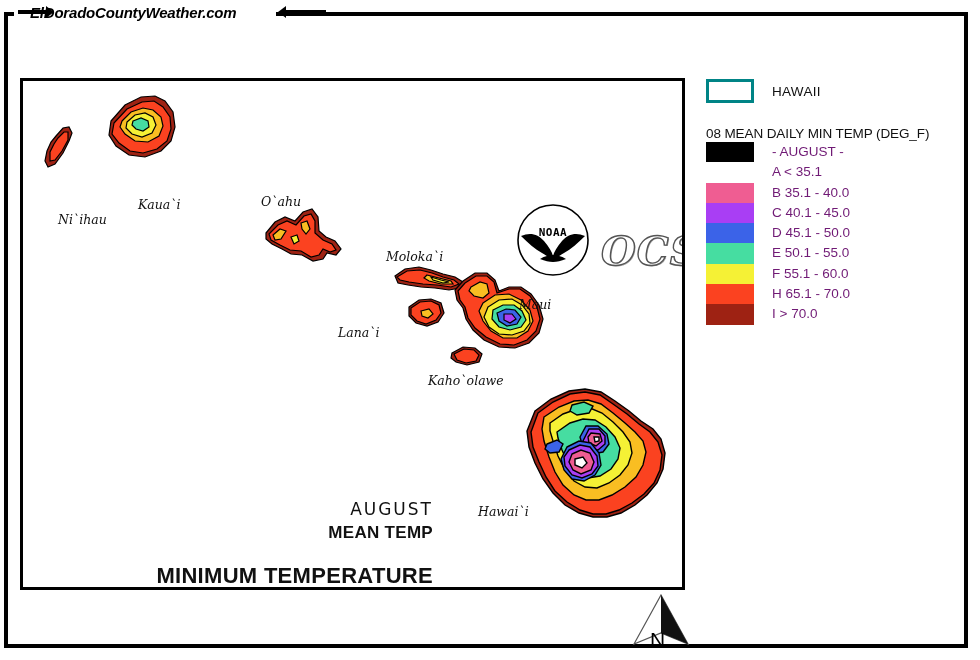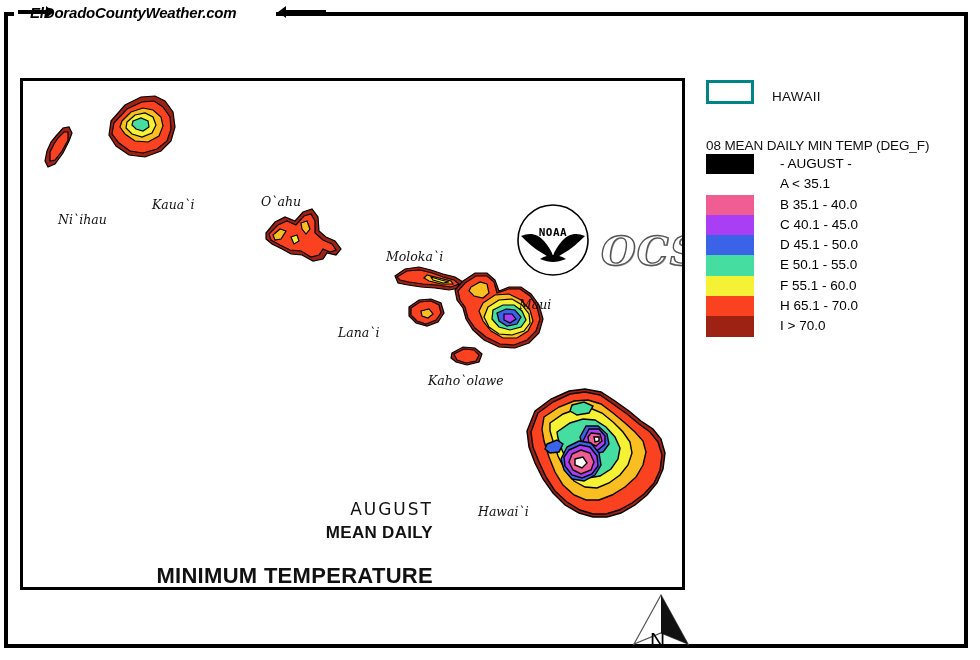--- a/index.html
+++ b/index.html
@@ -47,30 +47,30 @@
             color:#ffffff;-webkit-text-stroke:1.4px #555;
             text-shadow:1px 1px 0 #aaa;letter-spacing:1px;}
 
   
   #compass{position:absolute;left:628px;top:592px;width:66px;height:64px;}
   #compass-n{position:absolute;left:650px;top:628px;font-size:21px;color:#000;
              font-family:"Liberation Sans",sans-serif;}
 
   
   #legend{position:absolute;left:706px;top:78px;width:250px;}
-  #legend-hawaii-row{display:flex;align-items:flex-end;height:26px;}
+  #legend-hawaii-row{display:flex;align-items:center;height:26px;}
   #legend-hawaii-box{width:48px;height:24px;border:3px solid #008486;
                      background:#fff;box-sizing:border-box;}
   #legend-hawaii-label{margin-left:18px;font-size:13.5px;color:#111;letter-spacing:0.3px;}
-  #legend-header{margin-top:34px;font-size:13.5px;color:#111;white-space:nowrap;
+  #legend-header{margin-top:22px;font-size:13.5px;color:#111;white-space:nowrap;
                  letter-spacing:-0.1px;}
   #legend-rows{margin-top:1px;}
   .leg-row{display:flex;align-items:center;height:20.3px;}
   .leg-sw{width:48px;height:20.3px;flex:0 0 48px;}
-  .leg-txt{margin-left:26px;font-size:13.5px;color:#000000;white-space:nowrap;line-height:20.3px;}
+  .leg-txt{margin-left:18px;font-size:13.5px;color:#701a75;white-space:nowrap;line-height:20.3px;}
 </style>
 </head>
 <body>
 
 <div id="outer-frame"></div>
 <div id="title-gap"></div>
 <div id="brand-dash-left"></div>
 <div id="brand-arrow-left"></div>
 <div id="brand-title">ElDoradoCountyWeather.com</div>
 <div id="brand-arrow-right"></div>
@@ -143,36 +143,36 @@
       <path d="M546 369 L557 364 L567 366 L574 375 L575 385 L569 393 L559 397 L549 394 L542 385 L541 376 Z" fill="#a93ef4"></path>
       <path d="M549 373 L558 369 L567 372 L571 381 L568 389 L558 393 L550 389 L546 381 Z" fill="#ef5d92"></path>
       <path d="M552 378 L560 376 L564 382 L559 387 L552 384 Z" fill="#ffffff"></path>
       <path d="M524 363 L534 359 L540 363 L536 371 L527 372 L522 368 Z" fill="#3b63e8"></path>
       <path d="M549 324 L561 321 L570 325 L566 332 L554 334 L547 330 Z" fill="#46dda1"></path>
     </g>
   </svg>
 
   <div id="map-title">
     <div class="t-month">AUGUST</div>
-    <div class="t-l1">MEAN DAILY</div>
+    <div class="t-l1">MEAN TEMP</div>
     <div class="t-l2">MINIMUM TEMPERATURE</div>
   </div>
 
   <svg id="noaa-logo" viewBox="0 0 74 74">
     <circle cx="37" cy="37" r="35" fill="#fff" stroke="#000" stroke-width="1.6"></circle>
     <path d="M5 33 C14 29 22 31 28 38 C33 44 36 49 37 53 C38 49 41 44 46 38 C52 31 60 29 69 33
              C62 40 55 46 48 50 C43 53 40 55 37 58 C34 55 31 53 26 50 C19 46 12 40 5 33 Z" fill="#000"></path>
     <path d="M24 56 C29 53 33 52 37 52 C41 52 45 53 50 56 C45 58 41 59 37 59 C33 59 29 58 24 56 Z" fill="#000"></path>
     <text x="37" y="33" text-anchor="middle" font-family="DejaVu Sans Mono, monospace" font-size="11" font-weight="bold" fill="#000" letter-spacing="0.5">NOAA</text>
   </svg>
   <div id="ocs-text">OCS</div>
 </div>
 
 <div class="isl-label" style="left:58px;top:212px">Ni`ihau</div>
-<div class="isl-label" style="left:152px;top:197px">Kaua`i</div>
+<div class="isl-label" style="left:138px;top:197px">Kaua`i</div>
 <div class="isl-label" style="left:261px;top:194px">O`ahu</div>
 <div class="isl-label" style="left:386px;top:249px">Moloka`i</div>
 <div class="isl-label" style="left:338px;top:325px">Lana`i</div>
 <div class="isl-label" style="left:519px;top:297px">Maui</div>
 <div class="isl-label" style="left:428px;top:373px">Kaho`olawe</div>
 <div class="isl-label" style="left:478px;top:504px">Hawai`i</div>
 
 <svg id="compass" viewBox="0 0 66 64">
   <path d="M33 3 L60 52 L33 41 L6 52 Z" fill="#ffffff" stroke="#555" stroke-width="1.2"></path>
   <path d="M33 3 L60 52 L33 41 Z" fill="#111"></path>

